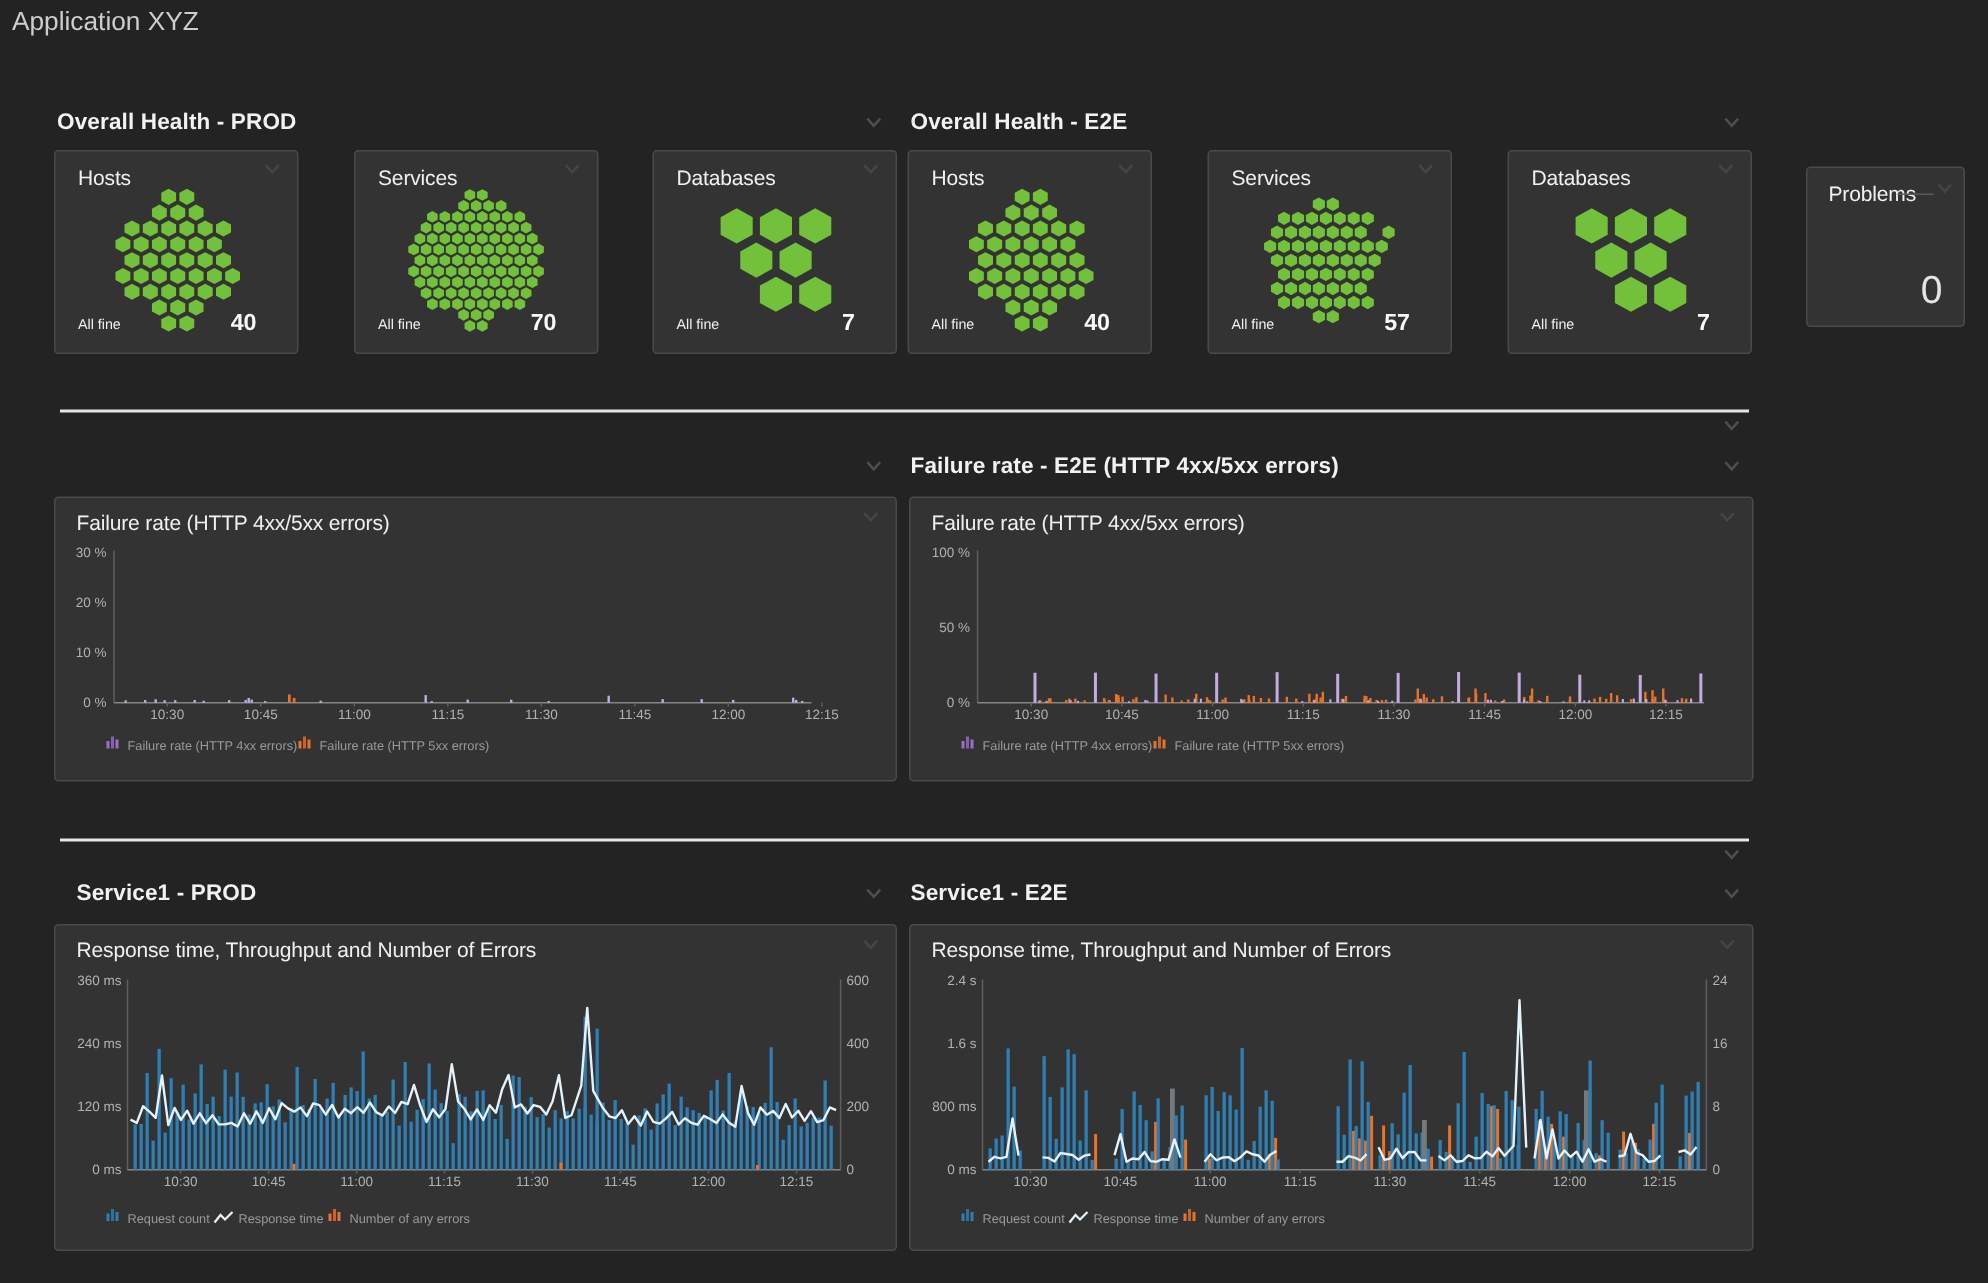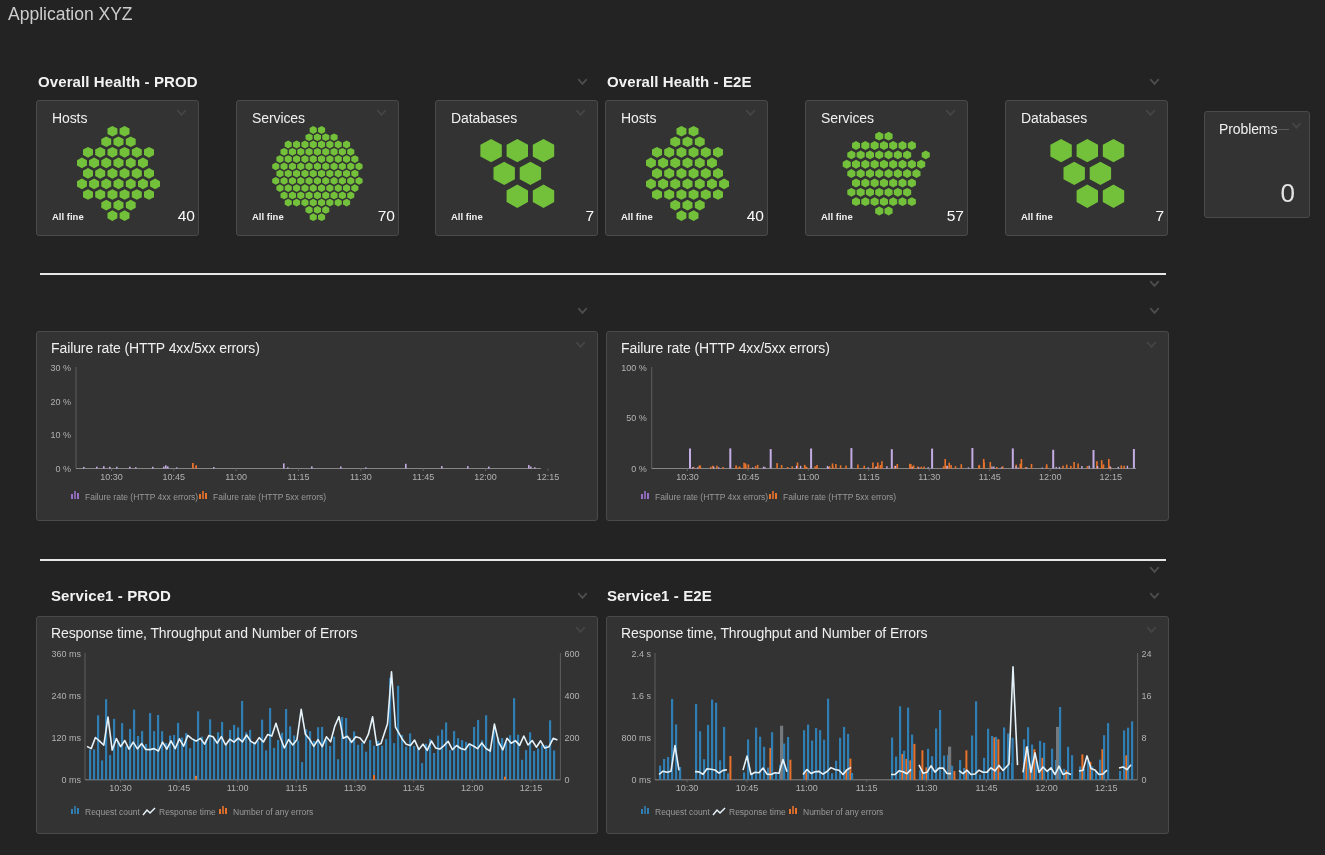--- a/index.html
+++ b/index.html
@@ -1,19 +1,19 @@
 <!DOCTYPE html>
 <html><head><meta charset="utf-8"><style>
 html,body{margin:0;padding:0;background:#232323;width:1325px;height:855px;overflow:hidden}
 *{box-sizing:border-box;font-family:"Liberation Sans",sans-serif}
 .abs{position:absolute}
 .tile{position:absolute;background:#333333;border:1px solid #4a4a4a;border-radius:3px}
 .tlabel{position:absolute;left:15px;top:9px;font-size:14px;font-weight:normal;color:#f0f0f0;letter-spacing:-0.1px}
-.allfine{position:absolute;left:15px;bottom:13px;font-size:9.5px;font-weight:bold;color:#f0f0f0}
-.bignum{position:absolute;right:3px;bottom:10px;font-size:15.5px;font-weight:normal;color:#fafafa}
+.allfine{position:absolute;left:15px;bottom:13px;font-size:9.5px;font-weight:normal;color:#f0f0f0}
+.bignum{position:absolute;right:27px;bottom:10px;font-size:15.5px;font-weight:bold;color:#fafafa}
 .sechead{position:absolute;font-size:15px;font-weight:bold;color:#f2f2f2;letter-spacing:0.1px}
 .chev{position:absolute;width:11px;height:8px}
 .sep{position:absolute;height:2px;background:#e6e6e6;left:40px;width:1126px}
 </style></head>
 <body>
 <div class="abs" style="width:1319px;height:855px;transform:translateZ(0)">
     <div class="abs" style="left:8px;top:4px;font-size:17.5px;color:#cdcdcd">Application XYZ</div>
     <div class="sechead" style="left:38px;top:73px">Overall Health - PROD</div>
     <div class="sechead" style="left:607px;top:73px">Overall Health - E2E</div>
     <svg class="chev" style="left:577px;top:78px" viewBox="0 0 10 7.5">
@@ -337,20 +337,21 @@
       <div style="position:absolute;left:60px;top:17px;width:24px;height:1px;background:#5a5a5a"></div>
       <svg class="chev" style="left:86px;top:10px" viewBox="0 0 9 7">
         <path d="M1,1 L4.5,5 L8,1" fill="none" stroke="#454545" stroke-width="1.6"></path>
       </svg>
       <div style="position:absolute;right:14px;bottom:8px;font-size:26px;color:#e4e4e4">0</div>
     </div>
     <div class="sep" style="top:273px"></div>
     <svg class="chev" style="left:1149px;top:280px" viewBox="0 0 10 7.5">
       <path d="M1,1 L5.0,5.5 L9,1" fill="none" stroke="#4e4e4e" stroke-width="1.6"></path>
     </svg>
+    <div class="sechead" style="left:607px;top:302px">Failure rate - E2E (HTTP 4xx/5xx errors)</div>
     <svg class="chev" style="left:577px;top:307px" viewBox="0 0 10 7.5">
       <path d="M1,1 L5.0,5.5 L9,1" fill="none" stroke="#4e4e4e" stroke-width="1.6"></path>
     </svg>
     <svg class="chev" style="left:1149px;top:307px" viewBox="0 0 10 7.5">
       <path d="M1,1 L5.0,5.5 L9,1" fill="none" stroke="#4e4e4e" stroke-width="1.6"></path>
     </svg>
     <div class="sep" style="top:559px"></div>
     <svg class="chev" style="left:1149px;top:566px" viewBox="0 0 10 7.5">
       <path d="M1,1 L5.0,5.5 L9,1" fill="none" stroke="#4e4e4e" stroke-width="1.6"></path>
     </svg>

